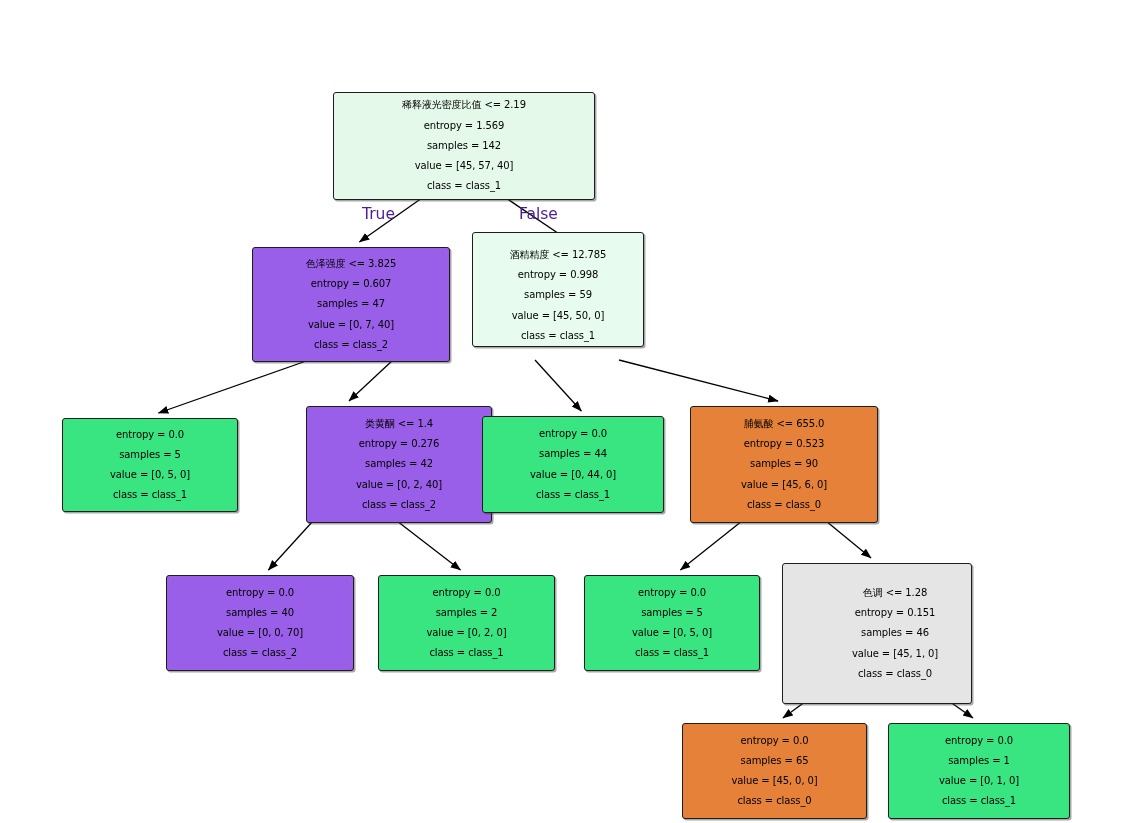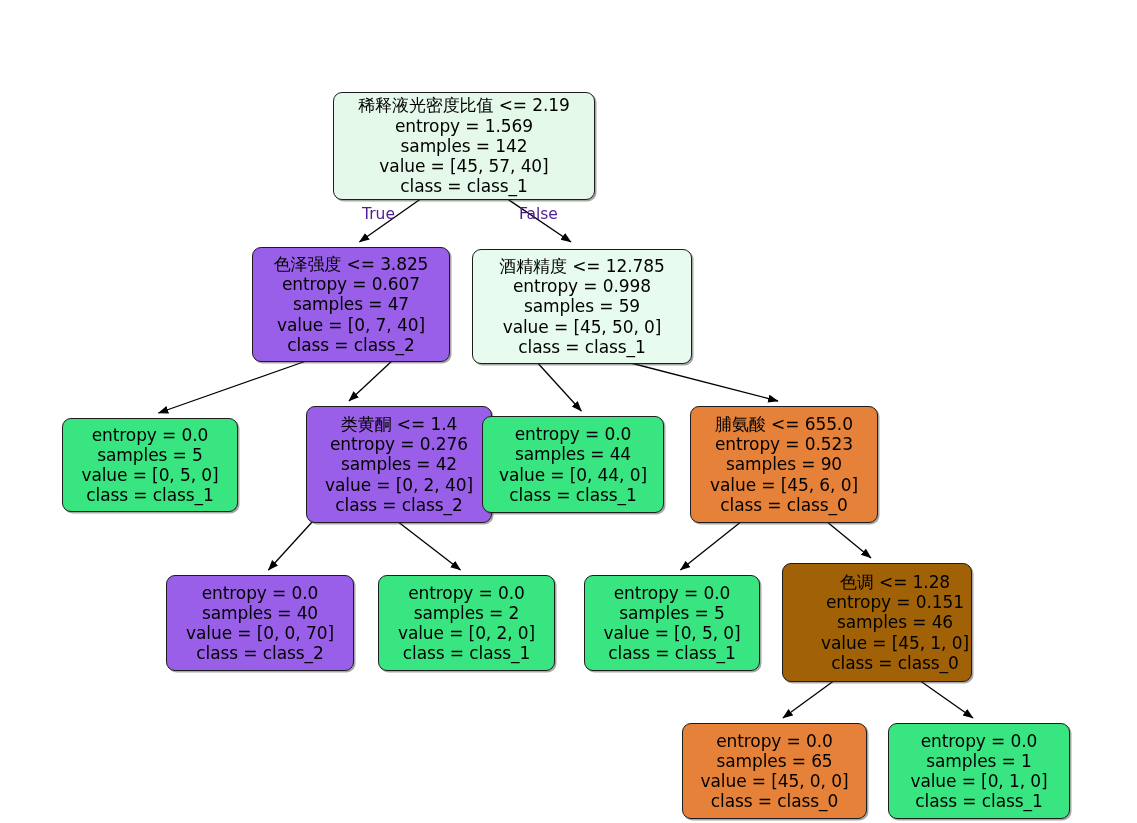--- a/index.html
+++ b/index.html
@@ -41,27 +41,27 @@
     top: 0;
     width: 1137px;
     height: 823px;
     pointer-events: none;
   }
 
   .tree-node {
     position: absolute;
     box-sizing: border-box;
     border: 1.4px solid #1d1d1d;
-    border-radius: 9px;
+    border-radius: 3px;
     display: flex;
     flex-direction: column;
     align-items: center;
     justify-content: center;
     text-align: center;
-    font-size: 17px;
+    font-size: 10px;
     line-height: 20.2px;
     color: #000000;
     letter-spacing: -0.1px;
     box-shadow: 1.5px 1.5px 0.5px rgba(60,60,60,0.45);
   }
   .tree-node .nline {
     display: block;
     white-space: nowrap;
   }
 
@@ -111,21 +111,21 @@
         <span class="nline">value = [45, 57, 40]</span>
         <span class="nline">class = class_1</span>
       </div>
       <div class="tree-node" style="left: 252px; top: 247px; width: 198px; height: 115px; background: rgb(154, 95, 232);">
         <span class="nline">色泽强度 &lt;= 3.825</span>
         <span class="nline">entropy = 0.607</span>
         <span class="nline">samples = 47</span>
         <span class="nline">value = [0, 7, 40]</span>
         <span class="nline">class = class_2</span>
       </div>
-      <div class="tree-node" style="left: 472px; top: 249px; width: 220px; height: 115px; background: rgb(232, 251, 239);">
+      <div class="tree-node" style="left: 472px; top: 232px; width: 172px; height: 115px; background: rgb(232, 251, 239); justify-content: flex-end;">
         <span class="nline">酒精精度 &lt;= 12.785</span>
         <span class="nline">entropy = 0.998</span>
         <span class="nline">samples = 59</span>
         <span class="nline">value = [45, 50, 0]</span>
         <span class="nline">class = class_1</span>
       </div>
       <div class="tree-node" style="left: 62px; top: 418px; width: 176px; height: 94px; background: rgb(57, 229, 129);">
         <span class="nline">entropy = 0.0</span>
         <span class="nline">samples = 5</span>
         <span class="nline">value = [0, 5, 0]</span>
@@ -162,21 +162,21 @@
         <span class="nline">samples = 2</span>
         <span class="nline">value = [0, 2, 0]</span>
         <span class="nline">class = class_1</span>
       </div>
       <div class="tree-node" style="left: 584px; top: 575px; width: 176px; height: 96px; background: rgb(57, 229, 129);">
         <span class="nline">entropy = 0.0</span>
         <span class="nline">samples = 5</span>
         <span class="nline">value = [0, 5, 0]</span>
         <span class="nline">class = class_1</span>
       </div>
-      <div class="tree-node" style="left: 782px; top: 563px; width: 190px; height: 119px; background: #a16207; padding-left: 36px;">
+      <div class="tree-node" style="left: 782px; top: 563px; width: 190px; height: 141px; background: #e5e5e5; padding-left: 36px;">
         <span class="nline">色调 &lt;= 1.28</span>
         <span class="nline">entropy = 0.151</span>
         <span class="nline">samples = 46</span>
         <span class="nline">value = [45, 1, 0]</span>
         <span class="nline">class = class_0</span>
       </div>
       <div class="tree-node" style="left: 682px; top: 723px; width: 185px; height: 96px; background: rgb(229, 129, 57);">
         <span class="nline">entropy = 0.0</span>
         <span class="nline">samples = 65</span>
         <span class="nline">value = [45, 0, 0]</span>

